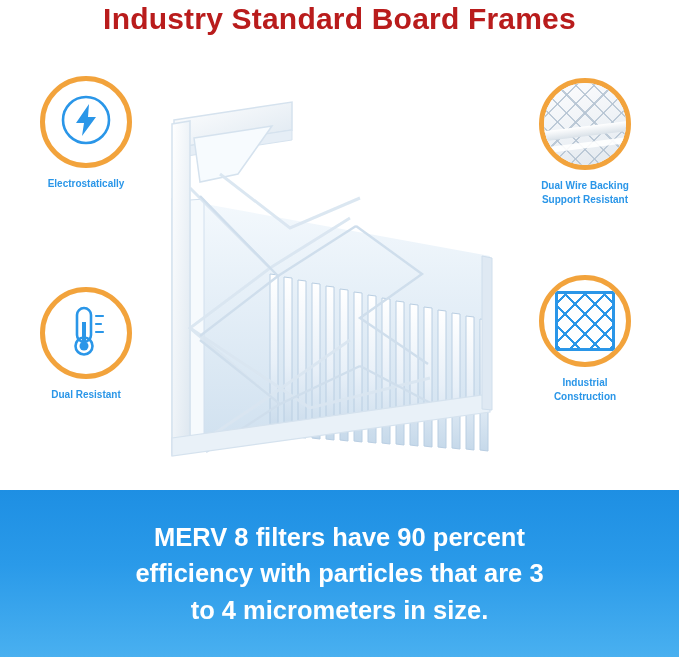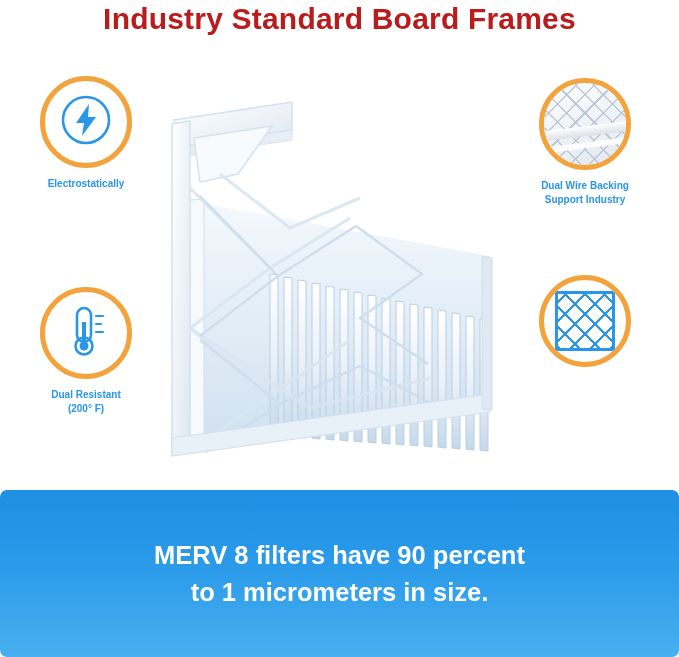--- a/index.html
+++ b/index.html
@@ -114,21 +114,20 @@
   .banner {
     position: absolute;
     left: 0;
     bottom: 0;
     width: 679px;
     height: 167px;
     background: linear-gradient(180deg, #1e8fe3 0%, #2a9ae9 45%, #49b0f0 100%);
     display: flex;
     align-items: center;
     justify-content: center;
-    border-radius: 7px;
   }
   .banner-text {
     color: #ffffff;
     font-size: 25.5px;
     font-weight: bold;
     text-align: center;
     line-height: 1.42;
     padding: 0 40px;
   }
   .banner-text span { display: block; }
@@ -237,40 +236,44 @@
           <g stroke="#2a96e8" stroke-width="2.2" stroke-linecap="round">
             <path d="M40,14 h7"></path>
             <path d="M40,22 h5"></path>
             <path d="M40,30 h7"></path>
           </g>
         </svg>
       </span>
     </div>
     <div class="feature-label">
       <span>Dual Resistant</span>
-      <span class="l2">(200° F)</span>
     </div>
   </div>
 
   <div class="feature f-right1">
     <div class="badge">
       <span class="mesh-bg"></span>
     </div>
     <div class="feature-label">
       <span>Dual Wire Backing</span>
-      <span class="l2">Support Industry</span>
+      <span class="l2">Support Resistant</span>
     </div>
   </div>
 
   <div class="feature f-right2">
     <div class="badge">
       <span class="grid-box"></span>
+    </div>
+    <div class="feature-label">
+      <span>Industrial</span>
+      <span class="l2">Construction</span>
     </div>
   </div>
 
   <div class="banner">
     <div class="banner-text">
       <span>MERV 8 filters have 90 percent</span>
-      <span>to 1 micrometers in size.</span>
+      <span>efficiency with particles that are 3</span>
+      <span>to 4 micrometers in size.</span>
     </div>
   </div>
 
 </div>
 
 </body></html>

